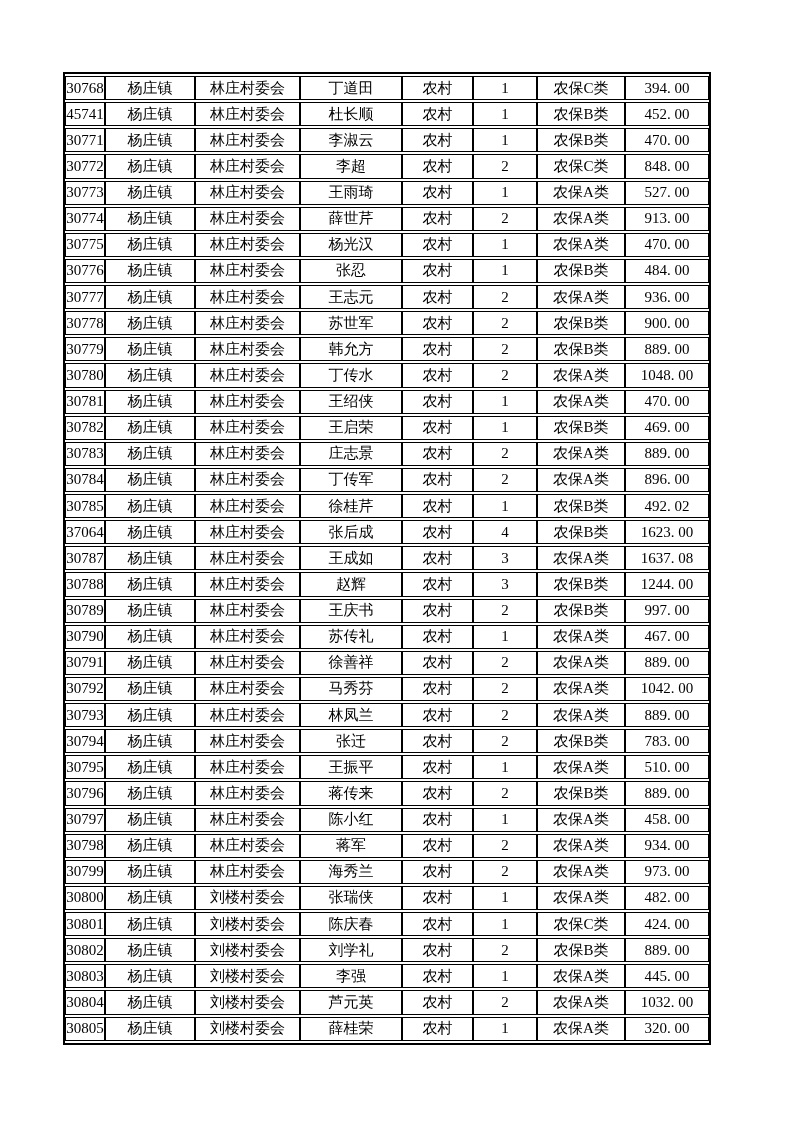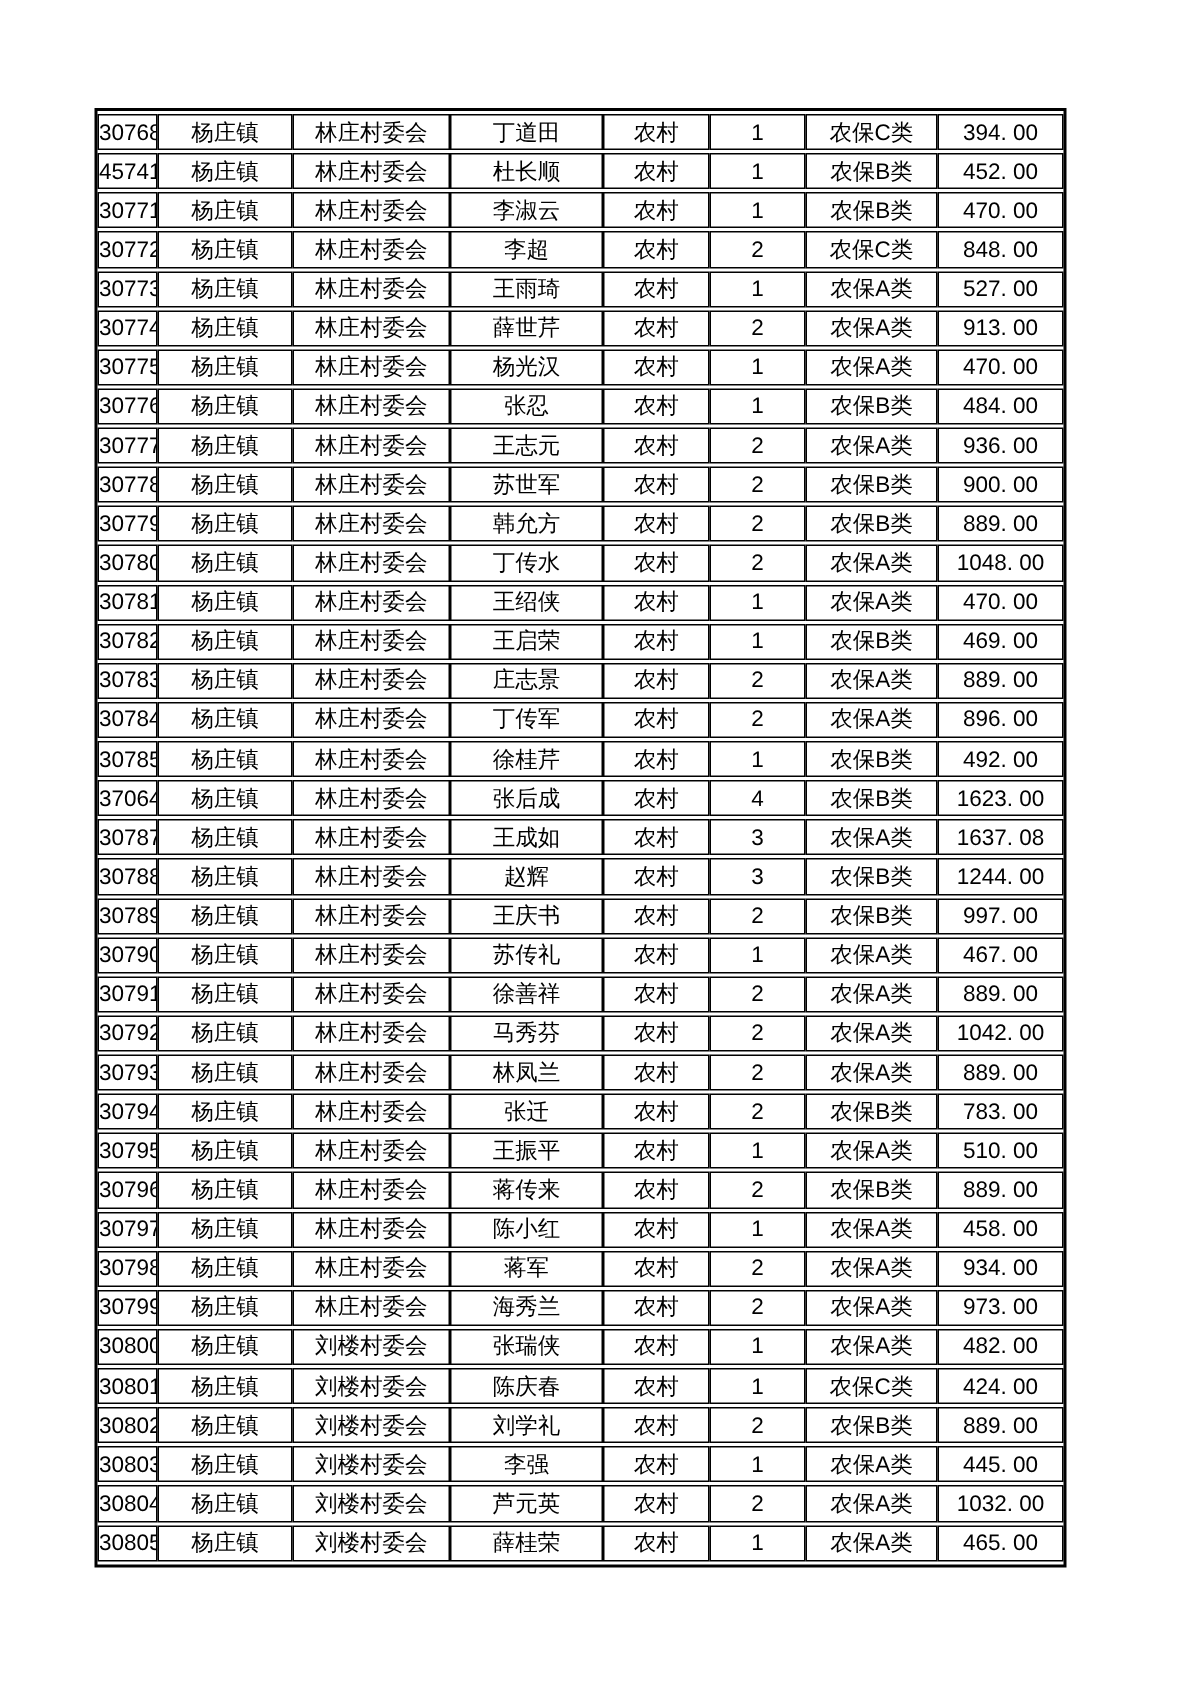--- a/index.html
+++ b/index.html
@@ -17,21 +17,21 @@
   table.grid {
     position: absolute;
     left: 63px;
     top: 72px;
     width: 644px;
     height: 973px;
     table-layout: fixed;
     border-collapse: separate;
     border-spacing: 0 2px;
     border: 2px solid #000000;
-    font-family: Liberation Sans, sans-serif;
+    font-family: Liberation Serif, serif;
     font-size: 15px;
     color: #000000;
   }
   table.grid td {
     border: 1px solid #000000;
     padding: 0;
     text-align: center;
     vertical-align: middle;
     white-space: nowrap;
     overflow: hidden;
@@ -214,21 +214,21 @@
           <td>896. 00</td>
         </tr>
         <tr>
           <td>30785</td>
           <td>杨庄镇</td>
           <td>林庄村委会</td>
           <td>徐桂芹</td>
           <td>农村</td>
           <td>1</td>
           <td>农保B类</td>
-          <td>492. 00</td>
+          <td>492. 02</td>
         </tr>
         <tr>
           <td>37064</td>
           <td>杨庄镇</td>
           <td>林庄村委会</td>
           <td>张后成</td>
           <td>农村</td>
           <td>4</td>
           <td>农保B类</td>
           <td>1623. 00</td>
@@ -414,17 +414,17 @@
           <td>1032. 00</td>
         </tr>
         <tr>
           <td>30805</td>
           <td>杨庄镇</td>
           <td>刘楼村委会</td>
           <td>薛桂荣</td>
           <td>农村</td>
           <td>1</td>
           <td>农保A类</td>
-          <td>465. 00</td>
+          <td>320. 00</td>
         </tr>
       </tbody>
   </table>
 </div>
 
 </body></html>

